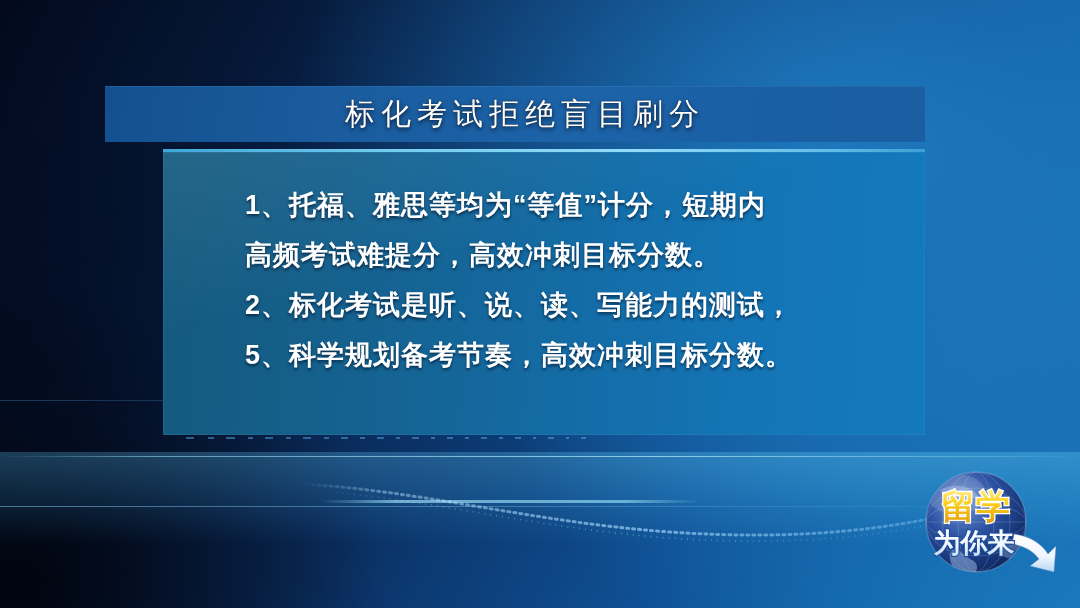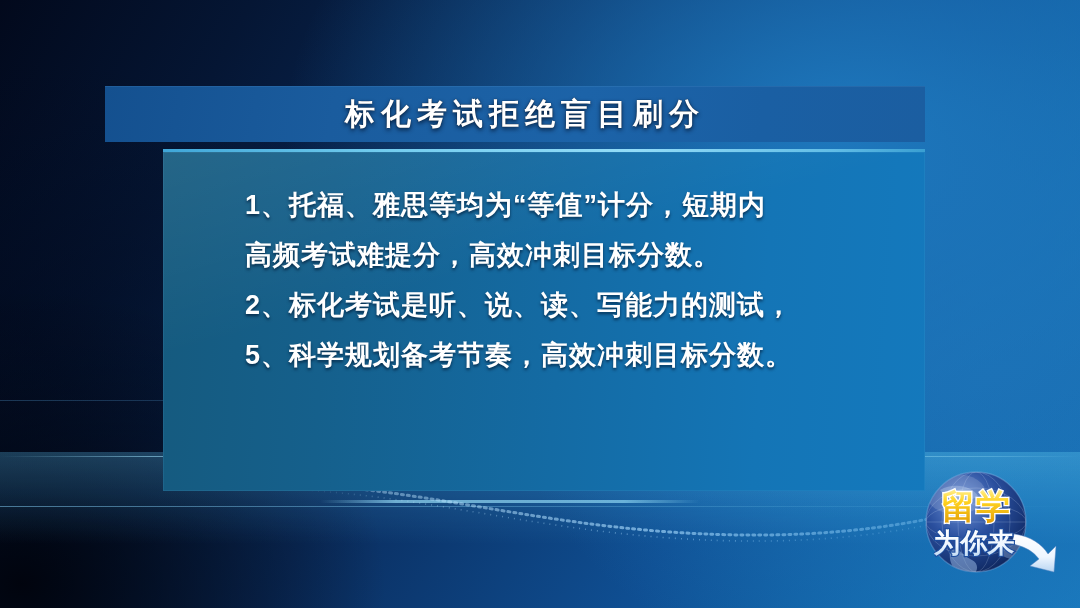--- a/index.html
+++ b/index.html
@@ -44,33 +44,33 @@
 
   
   .title-bar{
     position:absolute;left:105px;top:86px;width:820px;height:56px;
     background:linear-gradient(100deg,#14508f 0%,#1a5c9e 28%,#1c63a8 58%,#1a5fa3 80%,#1b5ea1 100%);
     box-shadow:0 1px 0 rgba(120,190,240,.12) inset;
   }
   .title-text{
     position:absolute;left:0;right:0;top:0;height:56px;
     display:flex;align-items:center;justify-content:center;
-    color:#ffffff;font-size:30px;font-weight:bold;letter-spacing:6px;
+    color:#ffffff;font-size:30px;font-weight:normal;letter-spacing:6px;
     text-shadow:0 2px 4px rgba(0,18,44,.85),0 0 1px rgba(0,0,0,.9);
     white-space:nowrap;
     margin-left:20px;
   }
 
   
   .panel-top-edge{
     position:absolute;left:163px;top:149px;width:762px;height:3px;
     background:linear-gradient(90deg,#3fa6d8 0%,#74cdef 30%,#93dcf7 62%,#62bde6 88%,#3a9fd2 100%);
   }
   .panel{
-    position:absolute;left:163px;top:152px;width:762px;height:339px;
+    position:absolute;left:163px;top:152px;width:762px;height:283px;
     background:linear-gradient(94deg,#155a7e 0%,#15608c 22%,#146ba4 52%,#1475b6 78%,#1479bd 100%);
     box-shadow:0 0 0 1px rgba(120,200,240,.10) inset;
   }
   .panel-sheen{
     position:absolute;inset:0;
     background:linear-gradient(165deg,rgba(255,255,255,.07) 0%,rgba(255,255,255,0) 38%);
   }
   .body-text{
     position:absolute;left:82px;top:28px;right:26px;
     color:#ffffff;font-size:27px;font-weight:bold;line-height:50px;

